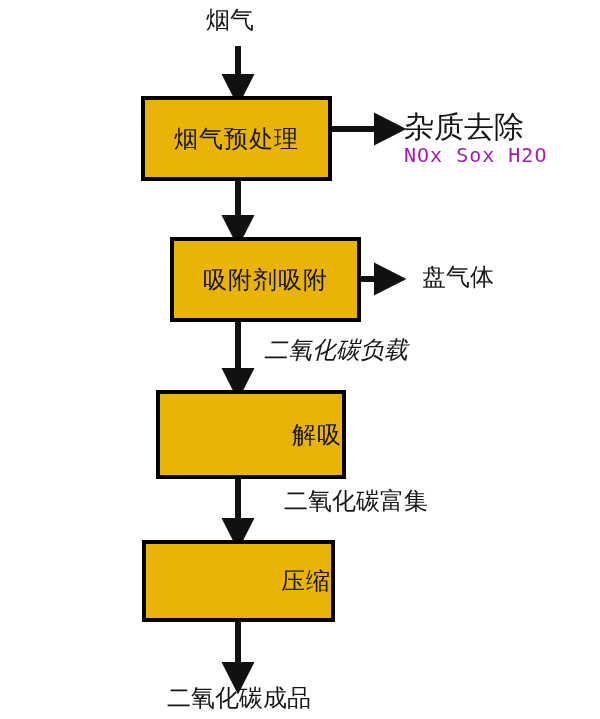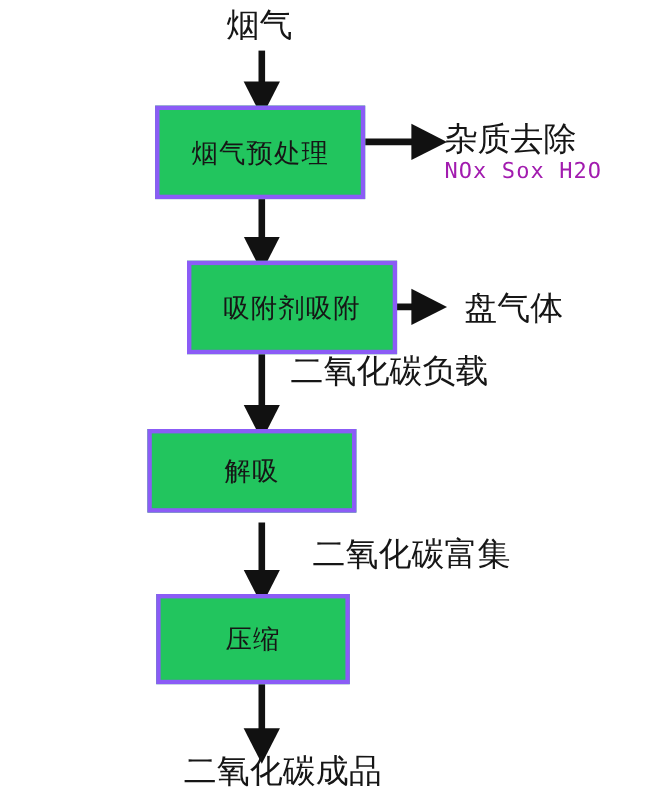--- a/index.html
+++ b/index.html
@@ -24,36 +24,36 @@
     position: absolute;
     left: 0;
     top: 0;
     width: 600px;
     height: 719px;
     pointer-events: none;
   }
   .proc-box {
     position: absolute;
     box-sizing: border-box;
-    border: 4px solid #8b5cf6;
-    background: #22c55e;
+    border: 4px solid #000000;
+    background: #eab308;
     display: flex;
     align-items: center;
     justify-content: center;
   }
   .proc-label {
     font-size: 24px;
     letter-spacing: 1px;
     color: #161616;
     line-height: 1;
     white-space: nowrap;
   }
   .free-label {
     position: absolute;
-    font-size: 30px;
+    font-size: 24px;
     color: #161616;
     line-height: 1.05;
     white-space: nowrap;
   }
   .label-stack {
     position: absolute;
     line-height: 1.12;
     white-space: nowrap;
   }
   .label-stack .l1 {
@@ -100,34 +100,34 @@
   <div class="free-label" style="left:206px; top:8px;">烟气</div>
 
   <div class="proc-box" style="left:141px; top:96px; width:191px; height:85px;">
     <span class="proc-label">烟气预处理</span>
   </div>
 
   <div class="proc-box" style="left:141px; top:237px; width:191px; height:85px;margin-left:29px;">
     <span class="proc-label">吸附剂吸附</span>
   </div>
 
-  <div class="proc-box" style="left:134px; top:390px; width:190px; height:76px;">
+  <div class="proc-box" style="left:156px; top:390px; width:190px; height:89px;justify-content:flex-end;">
     <span class="proc-label">解吸</span>
   </div>
 
-  <div class="proc-box" style="left:142px; top:540px; width:176px; height:82px;">
+  <div class="proc-box" style="left:142px; top:540px; width:193px; height:82px;justify-content:flex-end;">
     <span class="proc-label">压缩</span>
   </div>
 
   <div class="label-stack" style="left:404px; top:110px;">
     <span class="l1">杂质去除</span>
     <span class="l2">NOx  Sox  H2O</span>
   </div>
 
   <div class="free-label" style="left:406px; top:265px;margin-left:16px;">盘气体</div>
 
-  <div class="free-label" style="left:264px; top:322px;">二氧化碳负载</div>
+  <div class="free-label" style="left:264px; top:338px;font-style:italic;">二氧化碳负载</div>
 
   <div class="free-label" style="left:284px; top:489px;">二氧化碳富集</div>
 
   <div class="free-label" style="left:167px; top:686px;">二氧化碳成品</div>
 
 </div>
 
 </body></html>

